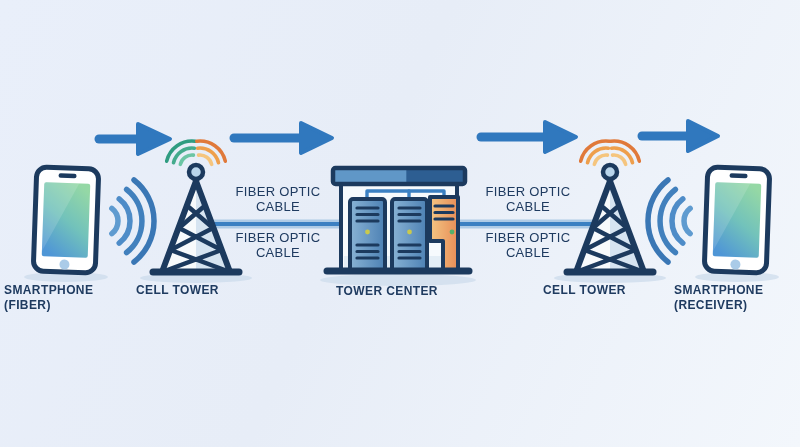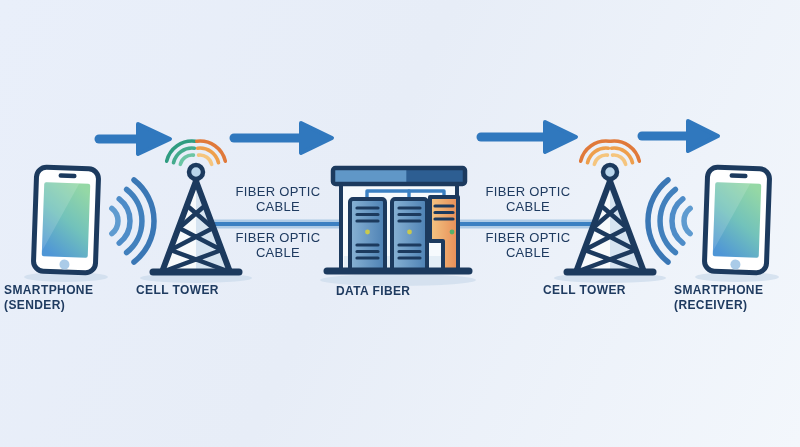--- a/index.html
+++ b/index.html
@@ -180,38 +180,38 @@
       </g>
       <g>
         <line x1="642" y1="136" x2="688" y2="136" stroke-width="9"></line>
         <polygon points="688,121 718,136 688,151" stroke-width="4"></polygon>
       </g>
     </g>
   </svg>
 
   <div class="node-label lbl-sender">
     <span>SMARTPHONE</span><br>
-    <span>(SENDER)</span>
+    <span>(FIBER)</span>
   </div>
 
   <div class="node-label lbl-tower-left">
     <span>CELL TOWER</span>
   </div>
 
   <div class="fiber-label lbl-fiber-l-top">
     <span>FIBER OPTIC</span><br>
     <span>CABLE</span>
   </div>
   <div class="fiber-label lbl-fiber-l-bot">
     <span>FIBER OPTIC</span><br>
     <span>CABLE</span>
   </div>
 
   <div class="node-label lbl-datacenter">
-    <span>DATA FIBER</span>
+    <span>TOWER CENTER</span>
   </div>
 
   <div class="fiber-label lbl-fiber-r-top">
     <span>FIBER OPTIC</span><br>
     <span>CABLE</span>
   </div>
   <div class="fiber-label lbl-fiber-r-bot">
     <span>FIBER OPTIC</span><br>
     <span>CABLE</span>
   </div>

